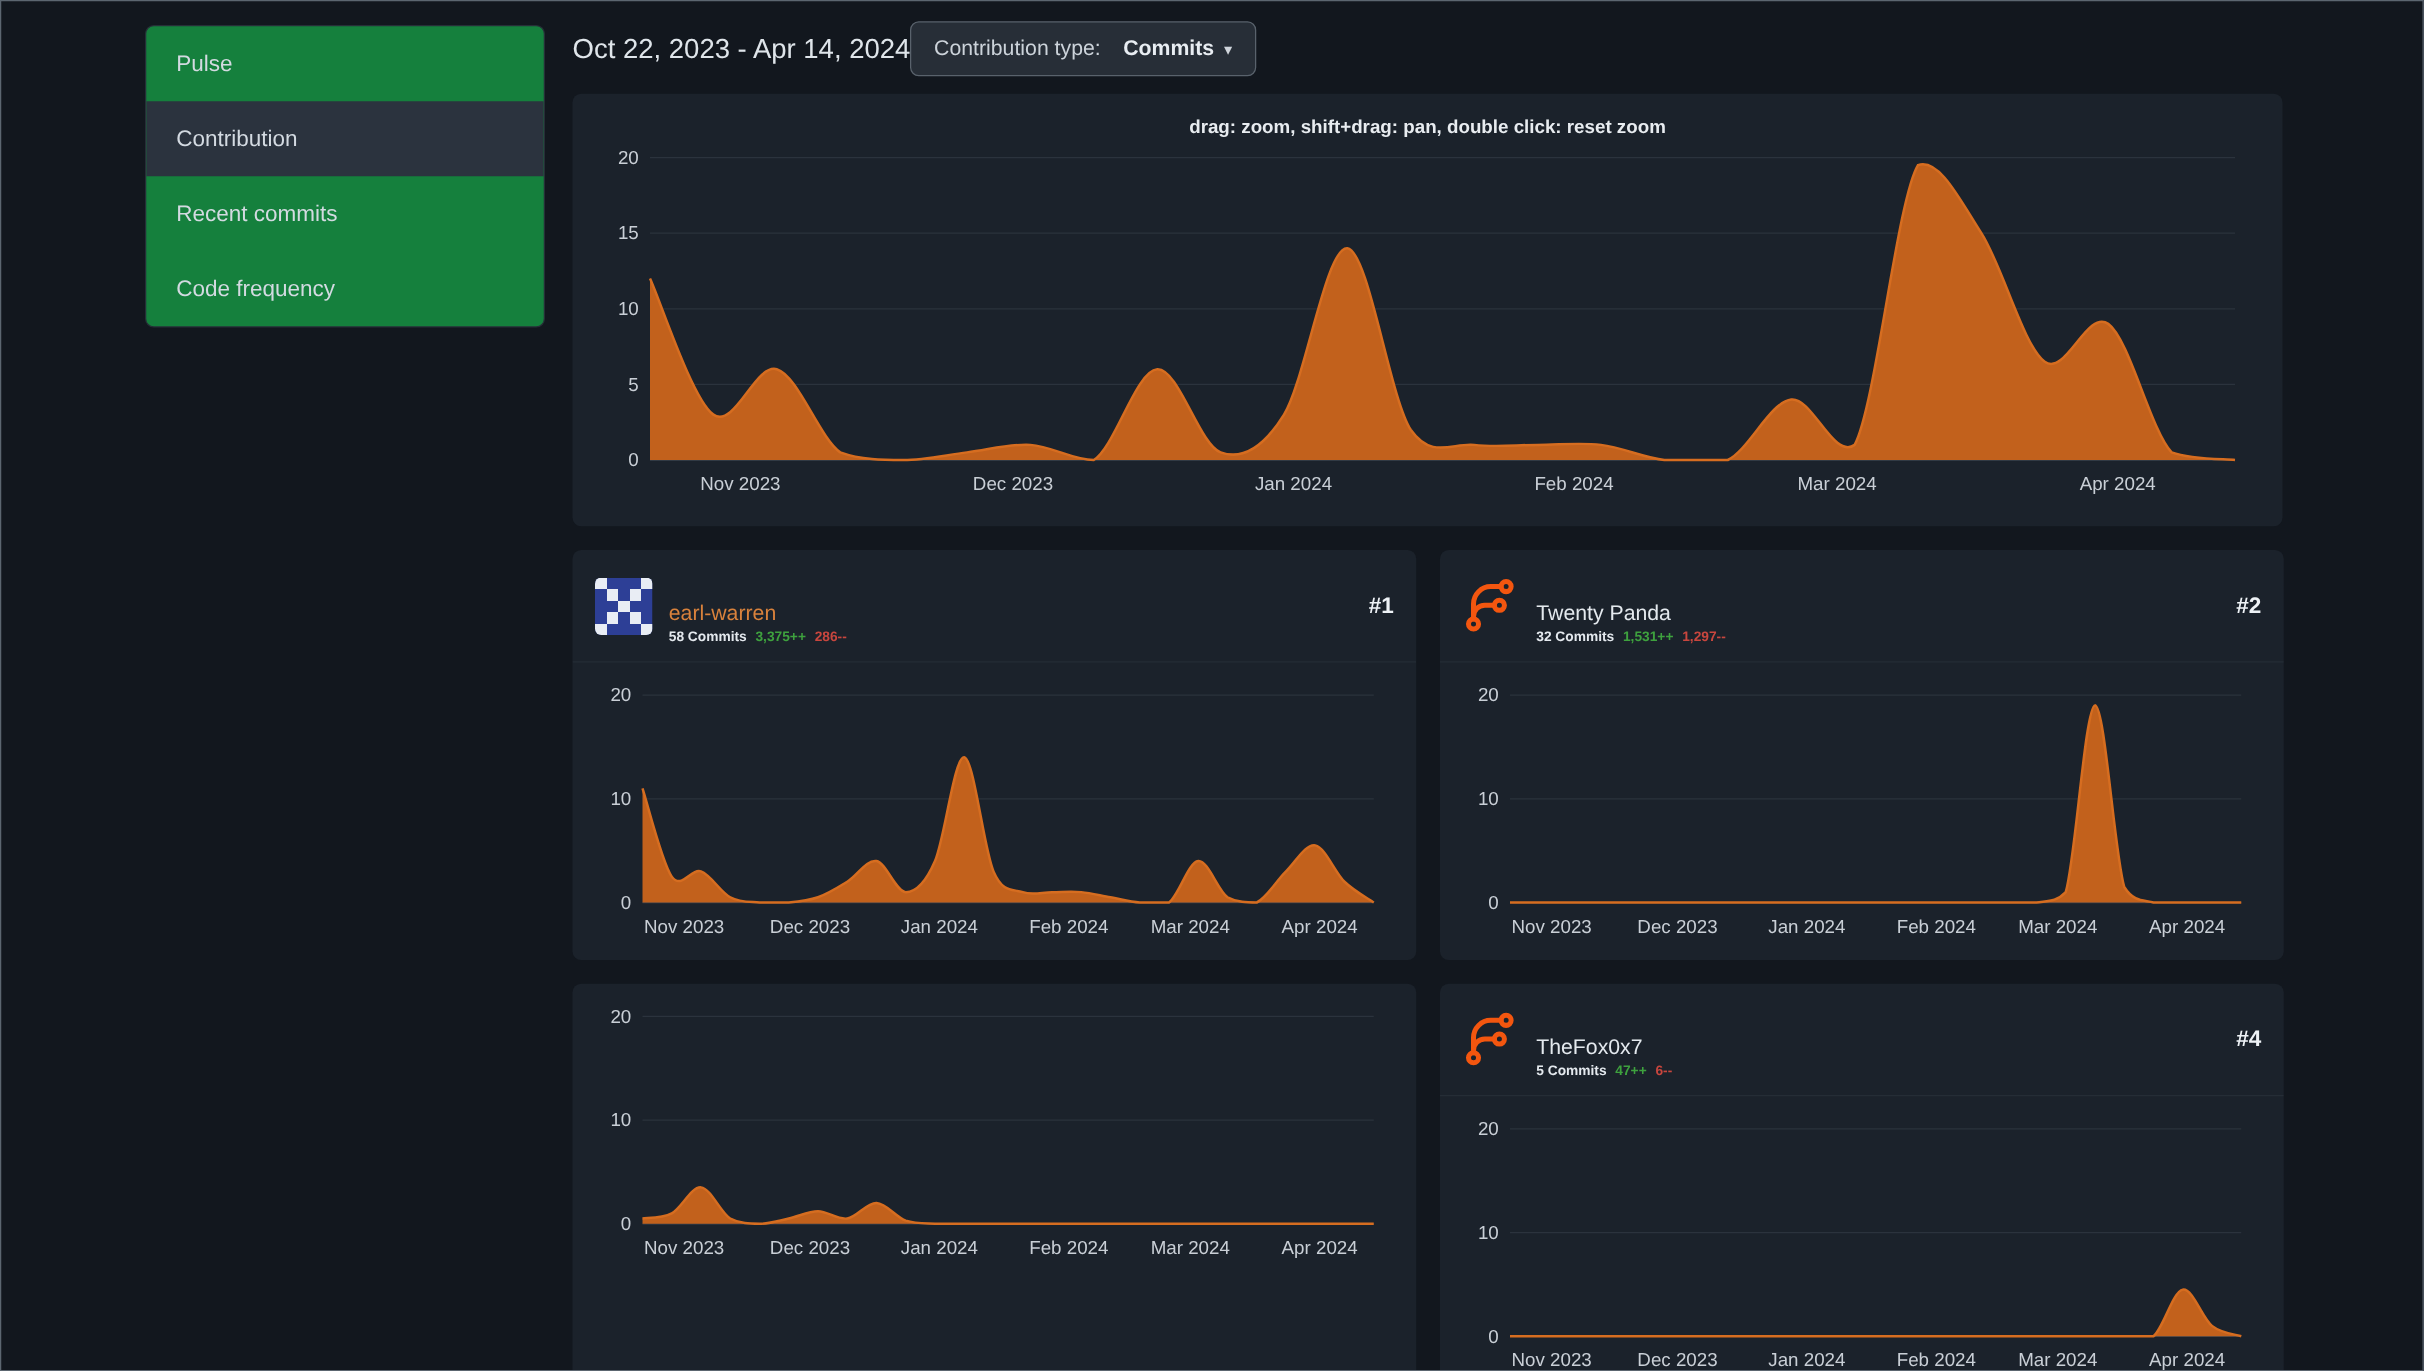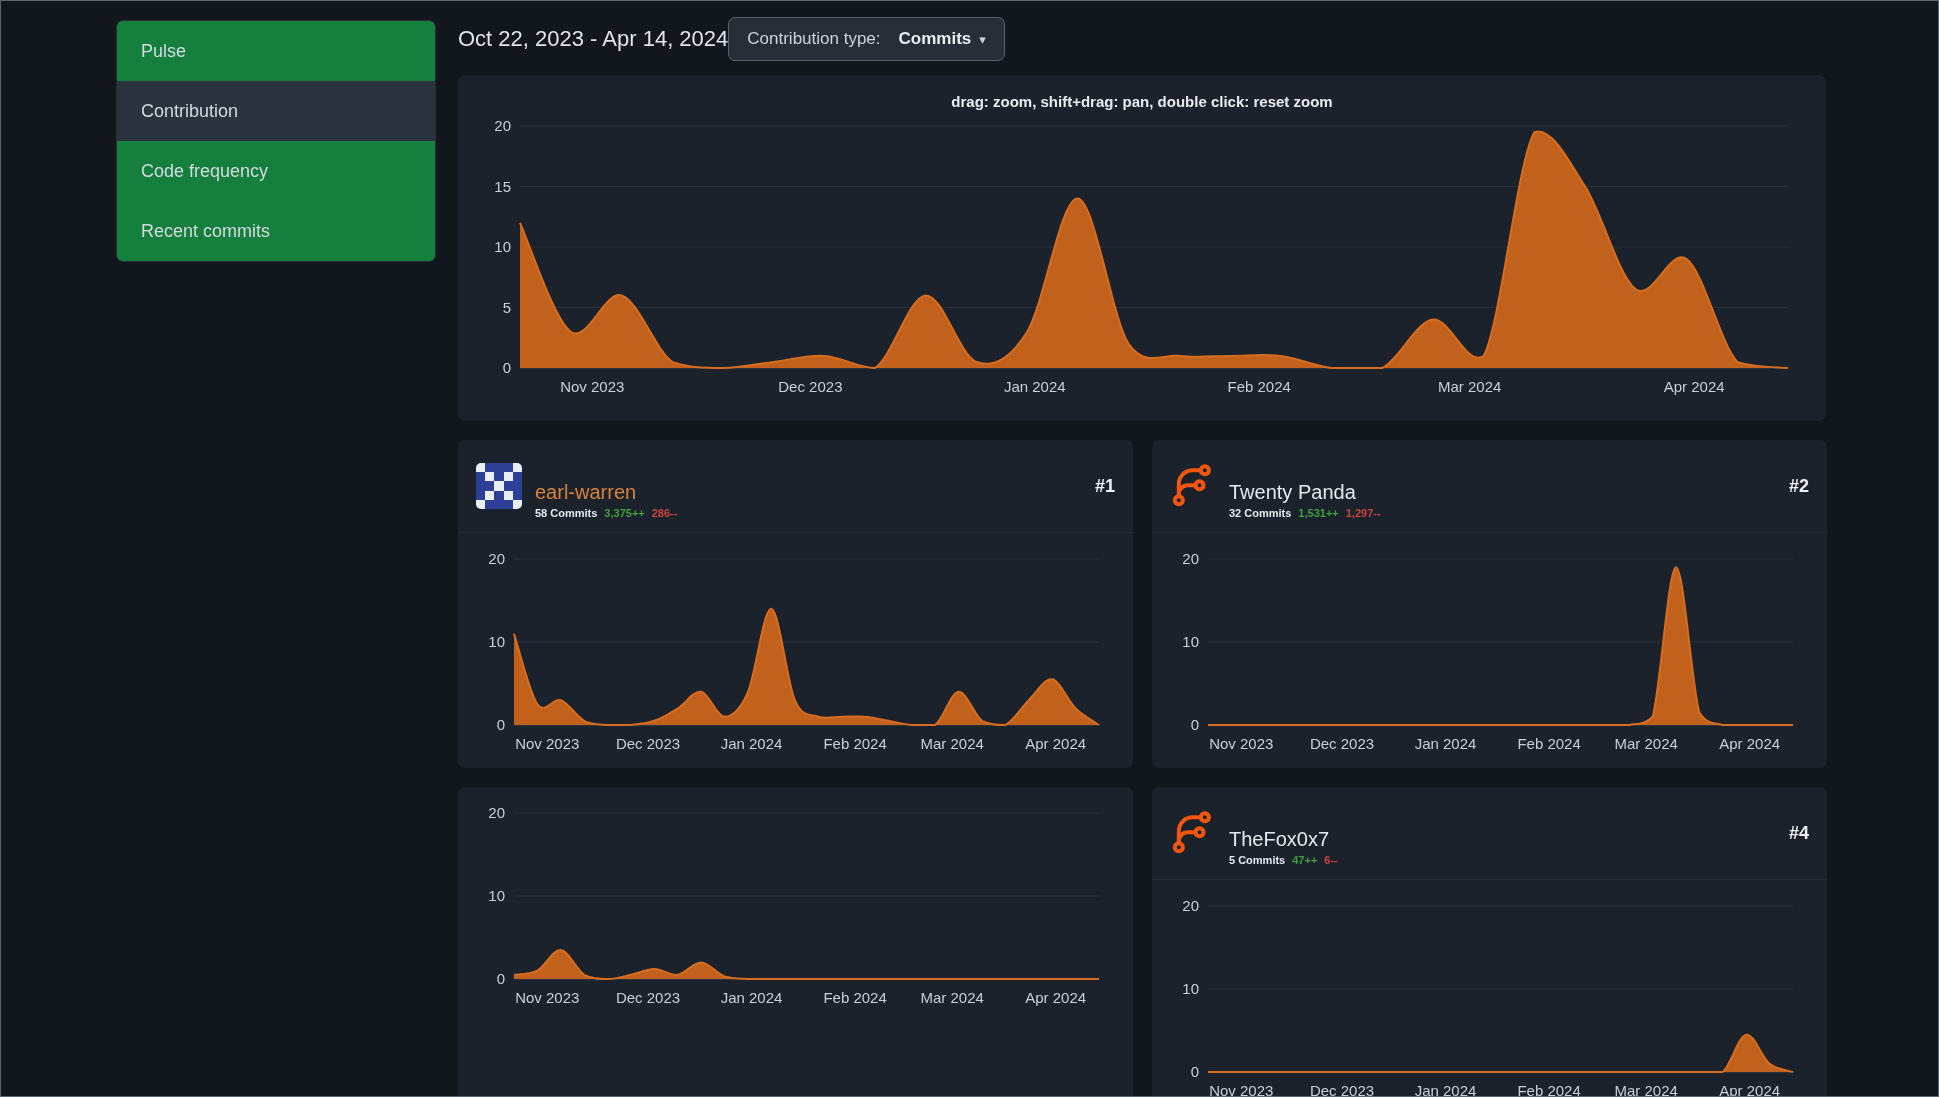--- a/index.html
+++ b/index.html
@@ -57,36 +57,36 @@
     display:grid; grid-template-columns:675px 675px; gap:19px;
   }
   .contrib-card { height:328px; overflow:hidden; }
   .contrib-header {
     display:flex; align-items:center; gap:13px;
     padding:13px 18px; border-bottom:1px solid #252d36;
   }
   .avatar { width:46px; height:46px; flex:0 0 46px; border-radius:5px; overflow:hidden; display:block; cursor:pointer; }
   .avatar svg { display:block; width:46px; height:46px; }
   .contrib-info { display:flex; flex-direction:column; gap:3px; }
-  .contrib-name { font-size:20px; color:#e4e9ee; text-decoration:none; cursor:pointer;margin-top:28px; }
+  .contrib-name { font-size:17px; color:#e4e9ee; text-decoration:none; cursor:pointer;margin-top:28px; }
   .contrib-stats { font-size:11px; font-weight:bold; color:#e4e9ee; display:flex; gap:7px; }
   .adds { color:#3ea13e; }
   .dels { color:#c8463e; }
   .rank { margin-left:auto; font-size:18px; font-weight:bold; color:#eef2f6; }
   .mini-chart { display:block; margin:14px 16px 0 16px; cursor:crosshair; }
   .main-svg { cursor:crosshair; }
 </style>
 </head>
 <body>
 
 <nav class="menu">
   <a class="menu-item">Pulse</a>
   <a class="menu-item active">Contribution</a>
+  <a class="menu-item">Recent commits</a>
   <a class="menu-item">Code frequency</a>
-  <a class="menu-item">Recent commits</a>
 </nav>
 
 <main class="content">
 
   <div class="header-row">
     <h1 class="date-range" style="font-weight:normal;">Oct 22, 2023 - Apr 14, 2024</h1>
     <button class="dropdown">
       <span>Contribution type:</span>
       <span class="dd-value">Commits</span>
       <span class="caret">▾</span>

